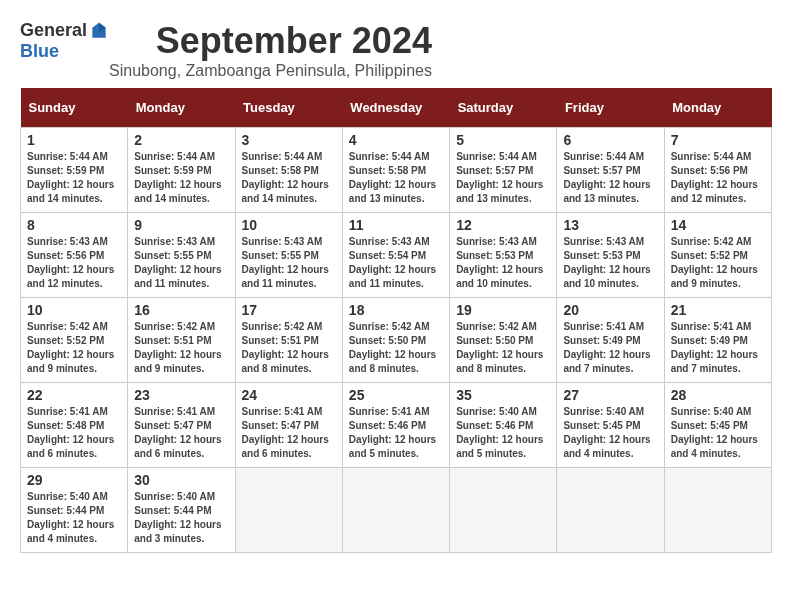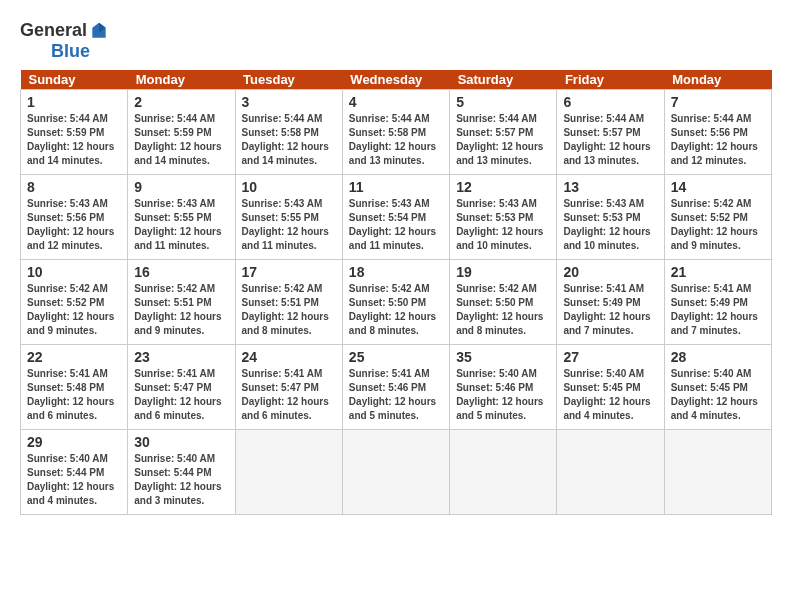--- a/index.html
+++ b/index.html
@@ -27,21 +27,20 @@
     }
     .logo-general {
       font-size: 18px;
       font-weight: bold;
       color: #333;
     }
     .logo-blue {
       font-size: 18px;
       font-weight: bold;
       color: #2a6db5;
-      margin-left: 31px;
     }
     .logo-icon {
       width: 20px;
       height: 20px;
       margin-left: 2px;
     }
     .title-section {
       text-align: right;
     }
     .month-title {
@@ -52,24 +51,24 @@
     .location-title {
       font-size: 16px;
       color: #555;
     }
     .calendar-table {
       width: 100%;
       border-collapse: collapse;
       font-size: 11px;
     }
     .calendar-table th {
-      background-color: #c2410c;
+      background-color: #7f1d1d;
       color: #fff;
       text-align: left;
-      padding: 2px 8px;
+      padding: 12px 8px;
       font-size: 13px;
       font-weight: bold;
     }
     .calendar-table td {
       border: 1px solid #ccc;
       vertical-align: top;
       padding: 4px 6px;
       height: 85px;
       width: 14.28%;
       background: #fff;
@@ -97,20 +96,24 @@
 <div class="header-section">
   <div class="logo">
     <div class="logo-text">
       <span class="logo-general">General</span>
       <svg class="logo-icon" viewBox="0 0 24 24">
         <path d="M12 2 L20 8 L20 20 L4 20 L4 8 Z" fill="#2a6db5"></path>
         <path d="M12 2 L20 8 L12 14 Z" fill="#1a5a9a"></path>
       </svg>
     </div>
     <span class="logo-blue">Blue</span>
+  </div>
+  <div class="title-section">
+    <div class="month-title">September 2024</div>
+    <div class="location-title">Sinubong, Zamboanga Peninsula, Philippines</div>
   </div>
 </div>
 
 <table class="calendar-table">
   <thead>
     <tr>
       <th>Sunday</th>
       <th>Monday</th>
       <th>Tuesday</th>
       <th>Wednesday</th>

